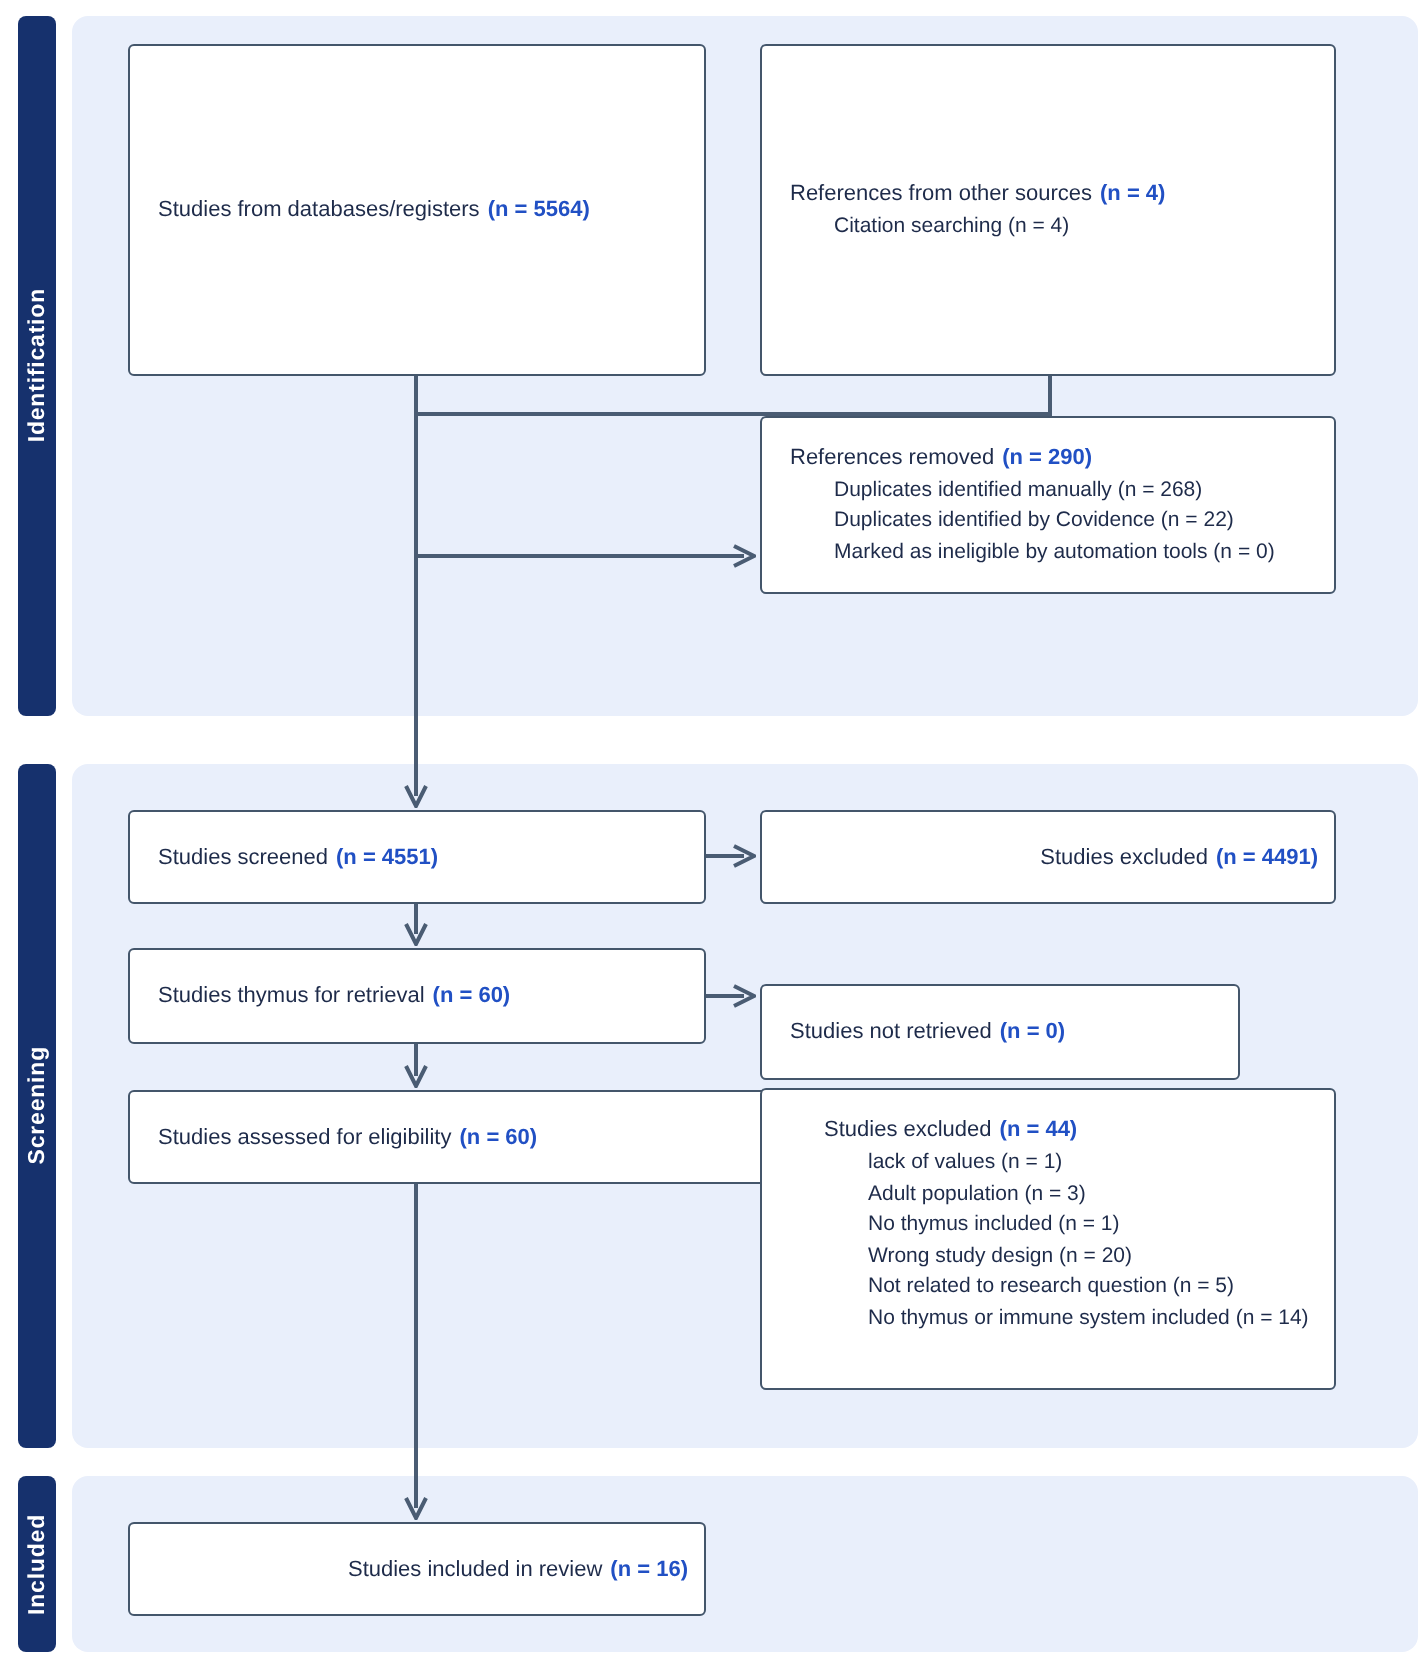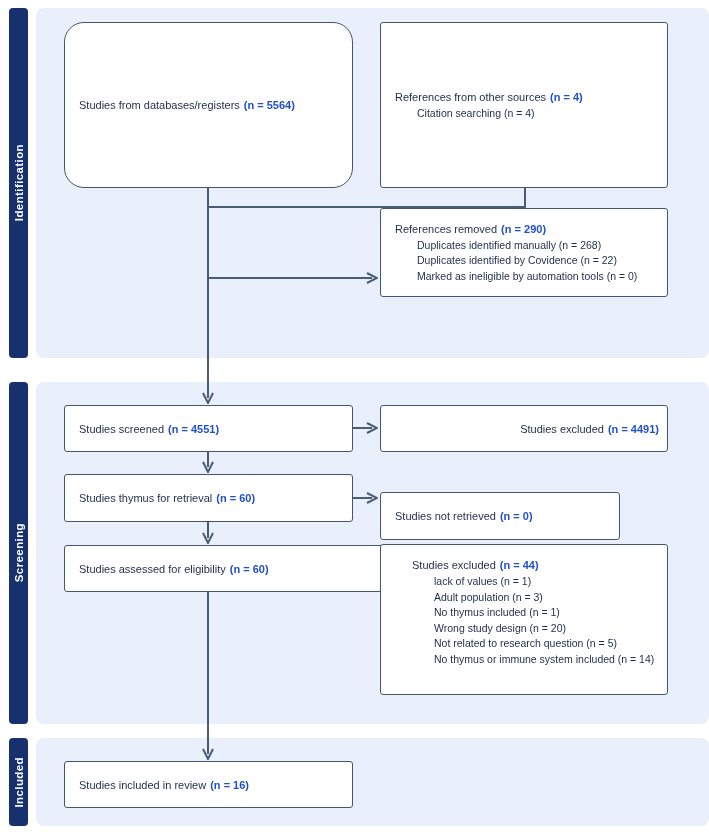--- a/index.html
+++ b/index.html
@@ -88,21 +88,21 @@
       <path d="M208,278 L372,278" marker-end="url(#arrow)"></path>
       <path d="M353,428 L372,428" marker-end="url(#arrow)"></path>
       <path d="M208,452 L208,467" marker-end="url(#arrow)"></path>
       <path d="M353,498 L372,498" marker-end="url(#arrow)"></path>
       <path d="M208,522 L208,538" marker-end="url(#arrow)"></path>
       <path d="M353,568 L372,568" marker-end="url(#arrow)"></path>
       <path d="M208,592 L208,754" marker-end="url(#arrow)"></path>
     </g>
   </svg>
 
-  <div class="box center" style="left:64px; top:22px; width:289px; height:166px;border-radius:20px;">
+  <div class="box center" style="left:64px; top:22px; width:289px; height:166px;">
     <div class="pad">
       <span>Studies from databases/registers</span><span class="num">(n = 5564)</span>
     </div>
   </div>
 
   <div class="box center" style="left:380px; top:22px; width:288px; height:166px;">
     <div class="pad">
       <span>References from other sources</span><span class="num">(n = 4)</span>
     </div>
     <ul class="subitems">
@@ -158,19 +158,19 @@
     <ul class="subitems">
       <li>lack of values (n = 1)</li>
       <li>Adult population (n = 3)</li>
       <li>No thymus included (n = 1)</li>
       <li>Wrong study design (n = 20)</li>
       <li>Not related to research question (n = 5)</li>
       <li>No thymus or immune system included (n = 14)</li>
     </ul>
   </div>
 
-  <div class="box center" style="left:64px; top:761px; width:289px; height:47px;">
+  <div class="box center" style="left:64px; top:761px; width:289px; height:47px;text-align:right;">
     <div class="pad">
       <span>Studies included in review</span><span class="num">(n = 16)</span>
     </div>
   </div>
 
 </div>
 
 </body></html>

